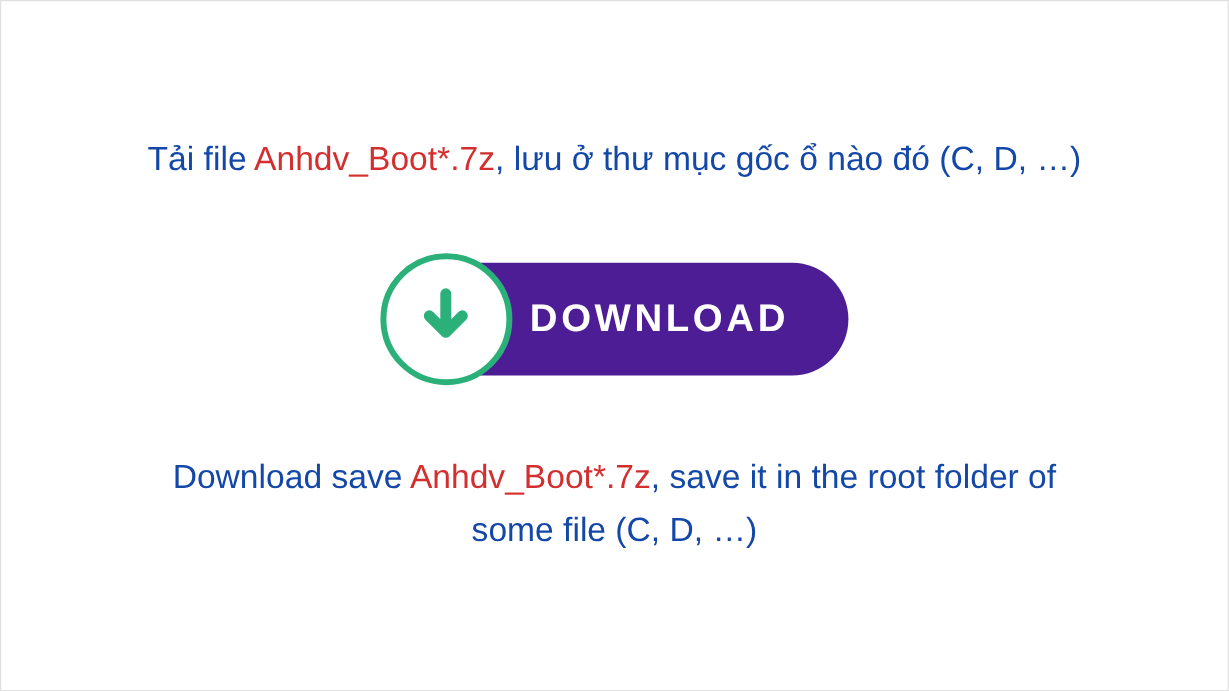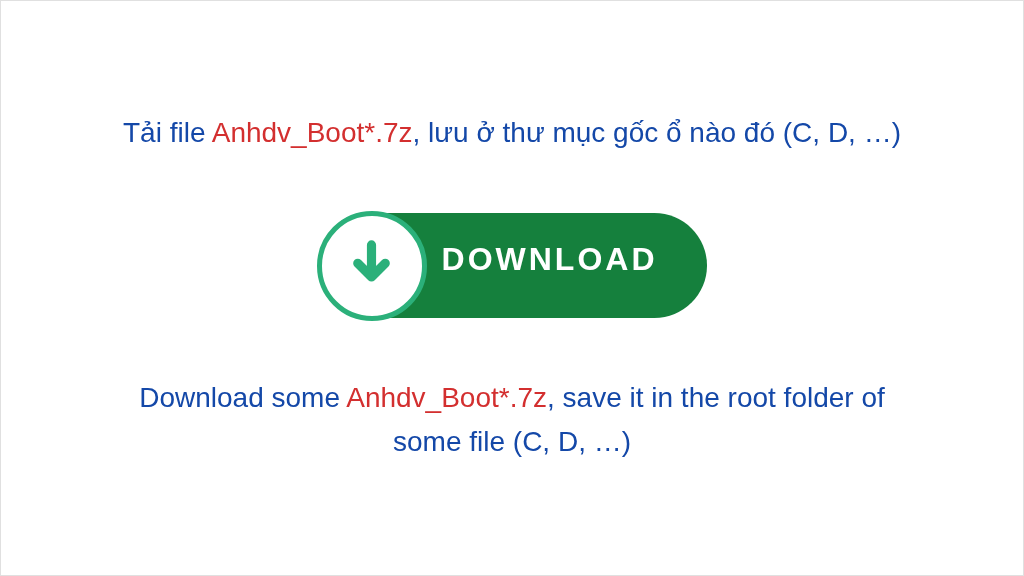--- a/index.html
+++ b/index.html
@@ -47,26 +47,26 @@
       border-radius: 50%;
       background: #ffffff;
       border: 5px solid #2bb07a;
       display: flex;
       align-items: center;
       justify-content: center;
       z-index: 2;
       position: relative;
     }
     .download-pill {
-      background: #15803d;
+      background: #4c1d95;
       color: #ffffff;
       font-size: 32px;
       font-weight: 800;
       letter-spacing: 3px;
-      padding: 28px 50px 40px 70px;
+      padding: 28px 50px 29px 70px;
       border-radius: 0 55px 55px 0;
       margin-left: -55px;
       z-index: 1;
       position: relative;
     }
     .arrow-svg {
       width: 55px;
       height: 55px;
     }
   </style>
@@ -80,14 +80,14 @@
 <div class="download-button">
   <div class="download-icon-wrapper">
     <svg class="arrow-svg" viewBox="0 0 24 24" fill="none">
       <path d="M12 3 L12 17 M12 17 L6 11 M12 17 L18 11" stroke="#2bb07a" stroke-width="4" stroke-linecap="round" stroke-linejoin="round"></path>
     </svg>
   </div>
   <div class="download-pill">DOWNLOAD</div>
 </div>
 
 <div class="instruction-text instruction-bottom">
-  <span>Download some </span><span class="highlight">Anhdv_Boot*.7z</span><span>, save it in the root folder of some file (C, D, …)</span>
+  <span>Download save </span><span class="highlight">Anhdv_Boot*.7z</span><span>, save it in the root folder of some file (C, D, …)</span>
 </div>
 
 </body></html>

